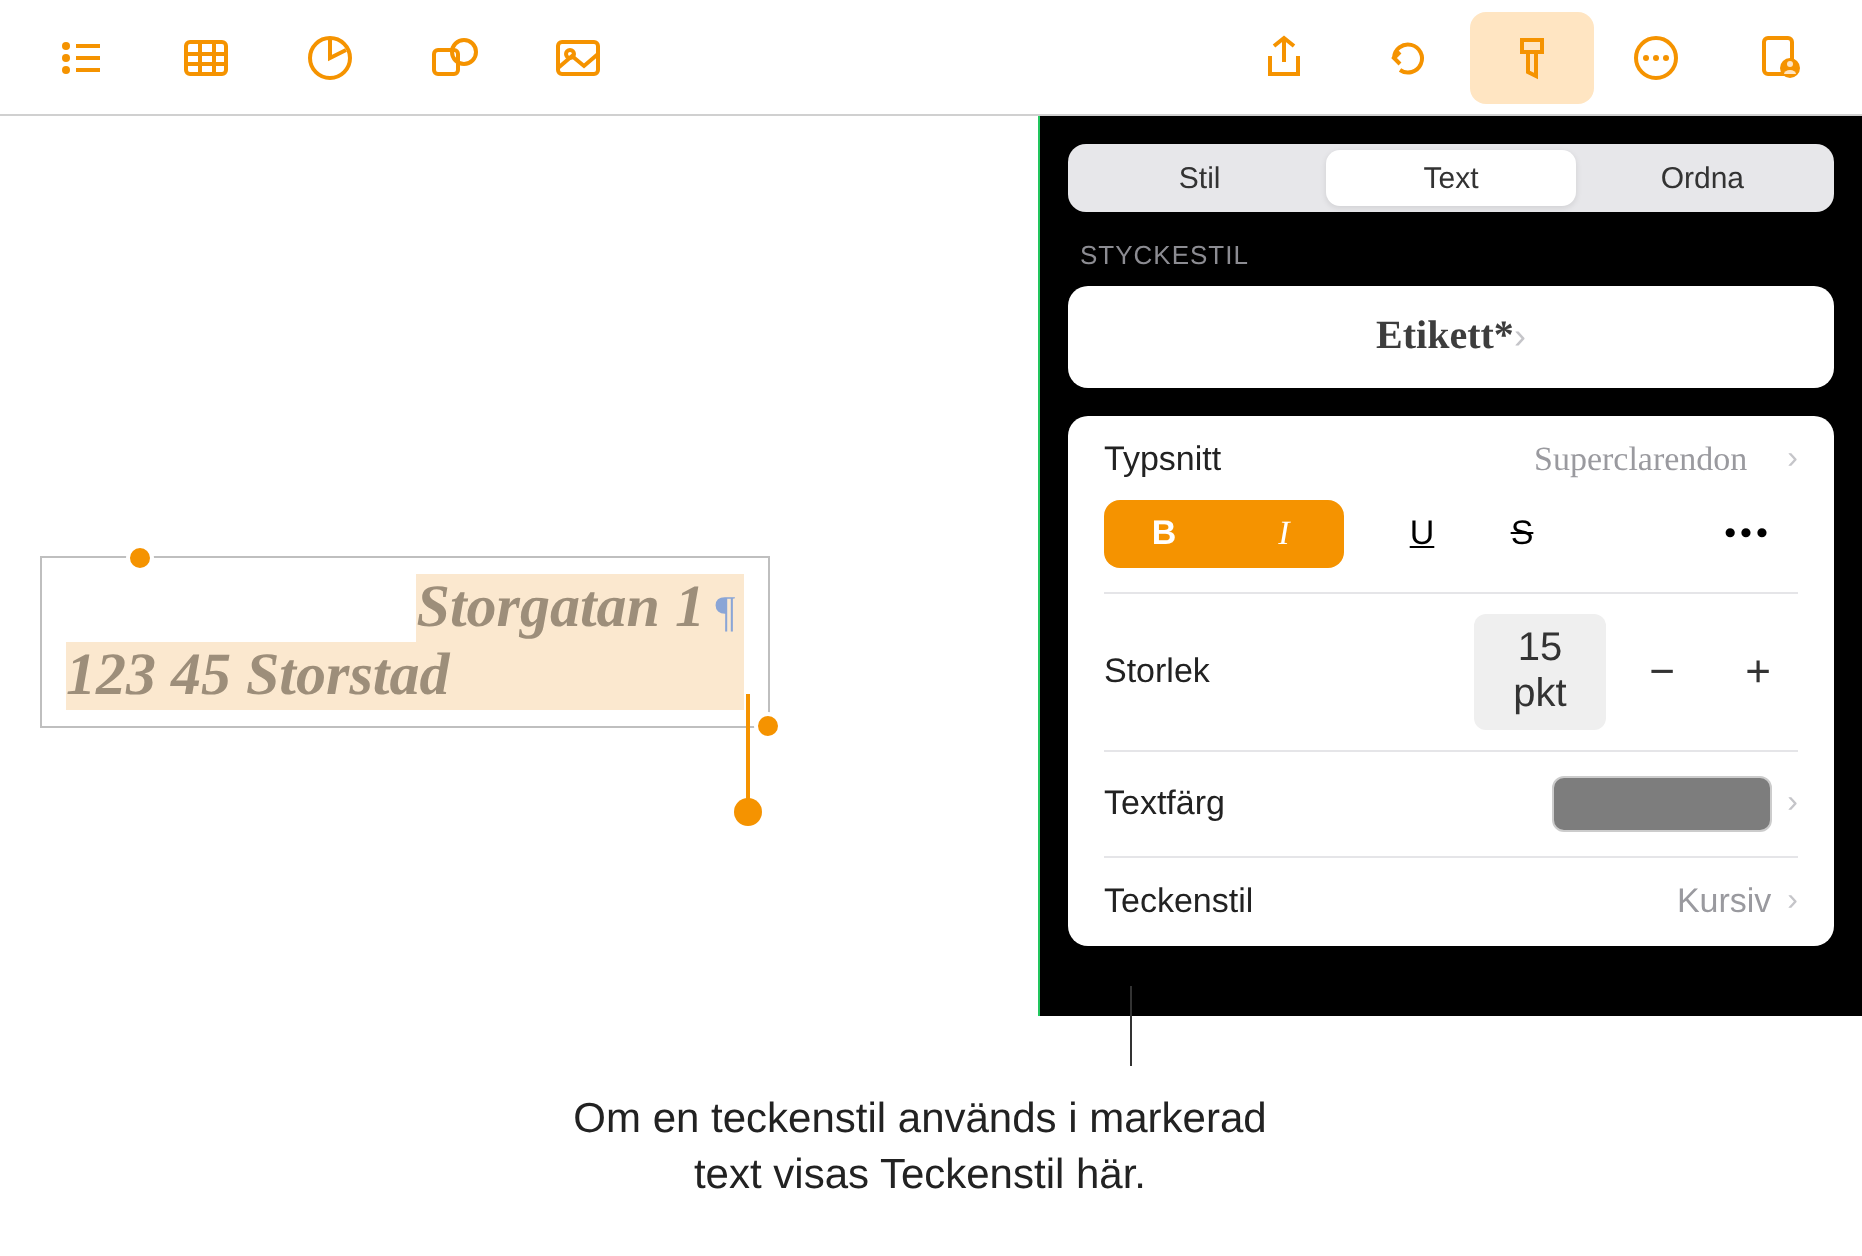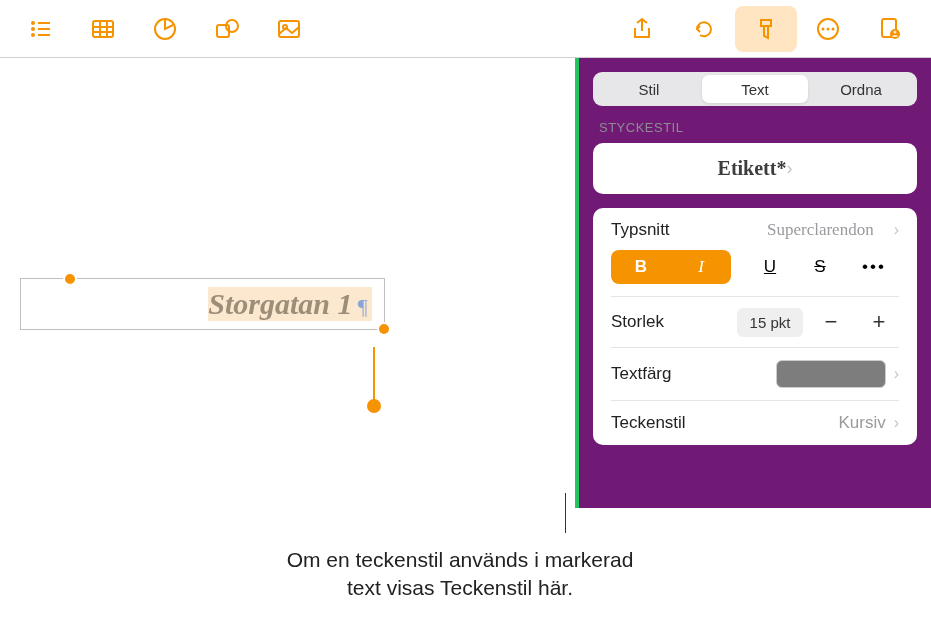--- a/index.html
+++ b/index.html
@@ -20,21 +20,21 @@
     .text-box { position: absolute; left: 20px; top: 220px; width: 365px; border: 1px solid #bfbfbf; background: #fff; }
     .text-box-content { padding: 8px 12px; }
     .text-line1 { font-family: Georgia, serif; font-style: italic; font-weight: bold; font-size: 30px; color: #9d8e7a; text-align: right; background: #fbe8cf; display: inline-block; margin-left: 75px; padding-right: 4px; }
     .text-line2 { font-family: Georgia, serif; font-style: italic; font-weight: bold; font-size: 30px; color: #9d8e7a; background: #fbe8cf; display: inline-block; width: 100%; }
     .pilcrow { font-size: 22px; color: #8aa5d6; font-weight: normal; margin-left: 4px; }
     .handle-tl { position: absolute; width: 14px; height: 14px; background: #f59300; border: 2px solid #fff; border-radius: 50%; left: 42px; top: -7px; }
     .handle-br { position: absolute; width: 14px; height: 14px; background: #f59300; border: 2px solid #fff; border-radius: 50%; right: -7px; bottom: -7px; }
     .cursor-line { position: absolute; width: 2px; height: 58px; background: #f59300; right: 9px; top: 68px; }
     .cursor-blob { position: absolute; width: 14px; height: 14px; background: #f59300; border-radius: 50%; right: 3px; top: 120px; }
     
-    .inspector { width: 356px; background: #701a75; border-left: 4px solid #22c55e; padding: 0; }
+    .inspector { width: 412px; background: #000000; border-left: 1px solid #22c55e; padding: 0; }
     .inspector-tabs { display: flex; background: #e7e7ea; border-radius: 9px; margin: 14px; height: 34px; padding: 3px; }
     .inspector-tab { flex: 1; display: flex; align-items: center; justify-content: center; font-size: 15px; color: #333; border-radius: 7px; cursor: pointer; }
     .inspector-tab.active { background: #fff; box-shadow: 0 1px 3px rgba(0,0,0,0.1); }
     
     .section-label { font-size: 13px; color: #8c8c92; letter-spacing: 0.5px; margin: 14px 20px 8px; }
     
     .card { background: #fff; margin: 0 14px 14px; border-radius: 10px; }
     .card-row { display: flex; align-items: center; justify-content: center; padding: 14px 18px; font-size: 17px; color: #222; cursor: pointer; }
     .card-row .chevron { color: #c5c5c9; font-size: 18px; }
     .etikett-label { font-family: Georgia, serif; font-weight: bold; font-size: 20px; color: #3d3d3d; }
@@ -51,21 +51,21 @@
     .style-btn.bold { font-weight: bold; }
     .style-btn.italic { font-style: italic; font-family: Georgia, serif; }
     .style-btn.active { background: #f59300; color: #fff; }
     .style-btn.u { text-decoration: underline; margin-left: 14px; background: transparent; width: 50px; }
     .style-btn.s { text-decoration: line-through; background: transparent; width: 50px; }
     .style-btn.more { background: transparent; width: 50px; letter-spacing: 2px; }
     
     .storlek-row { display: flex; align-items: center; justify-content: space-between; padding: 10px 18px; }
     .storlek-row .label { font-size: 17px; color: #222; }
     .storlek-controls { display: flex; align-items: center; gap: 8px; }
-    .storlek-value { background: #efefef; border-radius: 6px; padding: 6px 12px; font-size: 15px; color: #333; width: 66px; text-align: center; }
+    .storlek-value { background: #efefef; border-radius: 6px; padding: 6px 12px; font-size: 20px; color: #333; width: 66px; text-align: center; }
     .stepper-btn { width: 40px; height: 30px; display: flex; align-items: center; justify-content: center; font-size: 22px; color: #333; cursor: pointer; }
     
     .textfarg-row { display: flex; align-items: center; justify-content: space-between; padding: 12px 18px; }
     .textfarg-row .label { font-size: 17px; color: #222; }
     .color-swatch { width: 110px; height: 28px; background: #7d7d7d; border-radius: 6px; border: 1px solid #ccc; }
     
     .teckenstil-row { display: flex; align-items: center; justify-content: space-between; padding: 12px 18px; }
     .teckenstil-row .label { font-size: 17px; color: #222; }
     .teckenstil-row .value { font-size: 17px; color: #9a9a9f; }
     
@@ -156,20 +156,21 @@
     </div>
   </div>
 </div>
 
 <div class="main">
   <div class="canvas-area">
     <div class="text-box">
       <div class="handle-tl"></div>
       <div class="text-box-content">
         <div style="text-align:right;"><span class="text-line1"><span>Storgatan 1</span><span class="pilcrow">¶</span></span></div>
+        <div><span class="text-line2">123 45 Storstad</span></div>
       </div>
       <div class="cursor-line"></div>
       <div class="cursor-blob"></div>
       <div class="handle-br"></div>
     </div>
   </div>
 
   <div class="inspector">
     <div class="inspector-tabs">
       <div class="inspector-tab">Stil</div>

